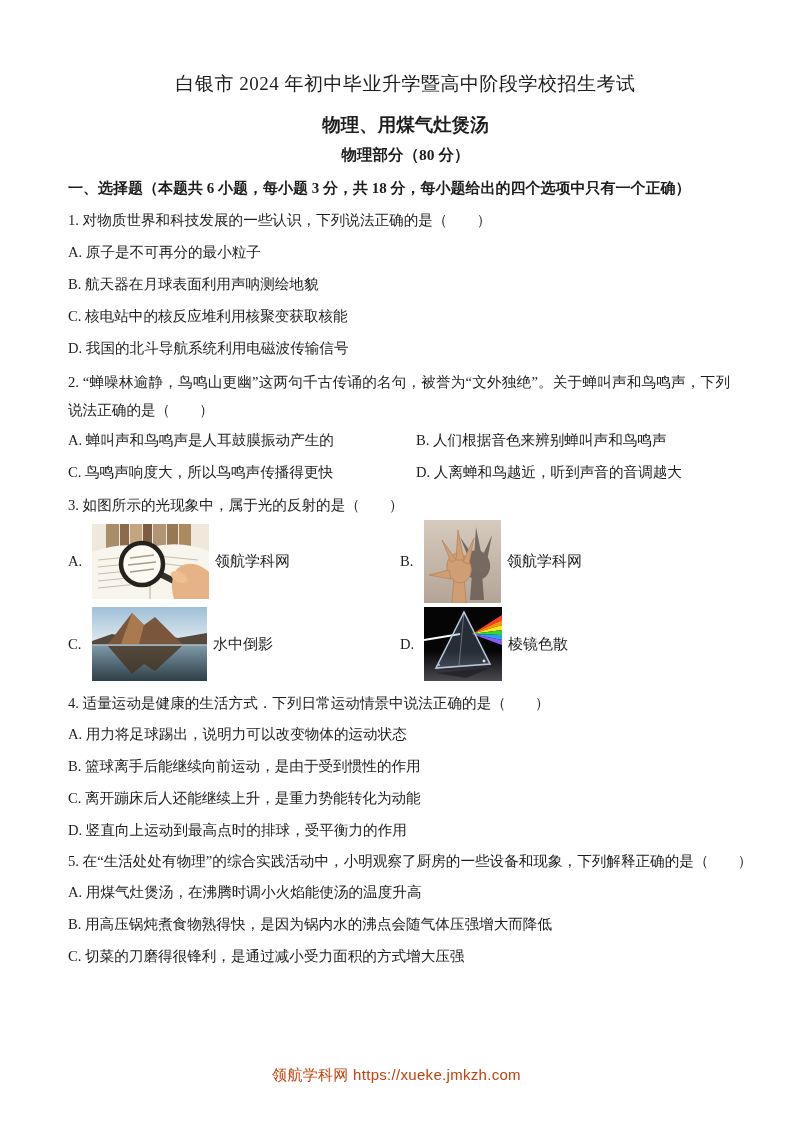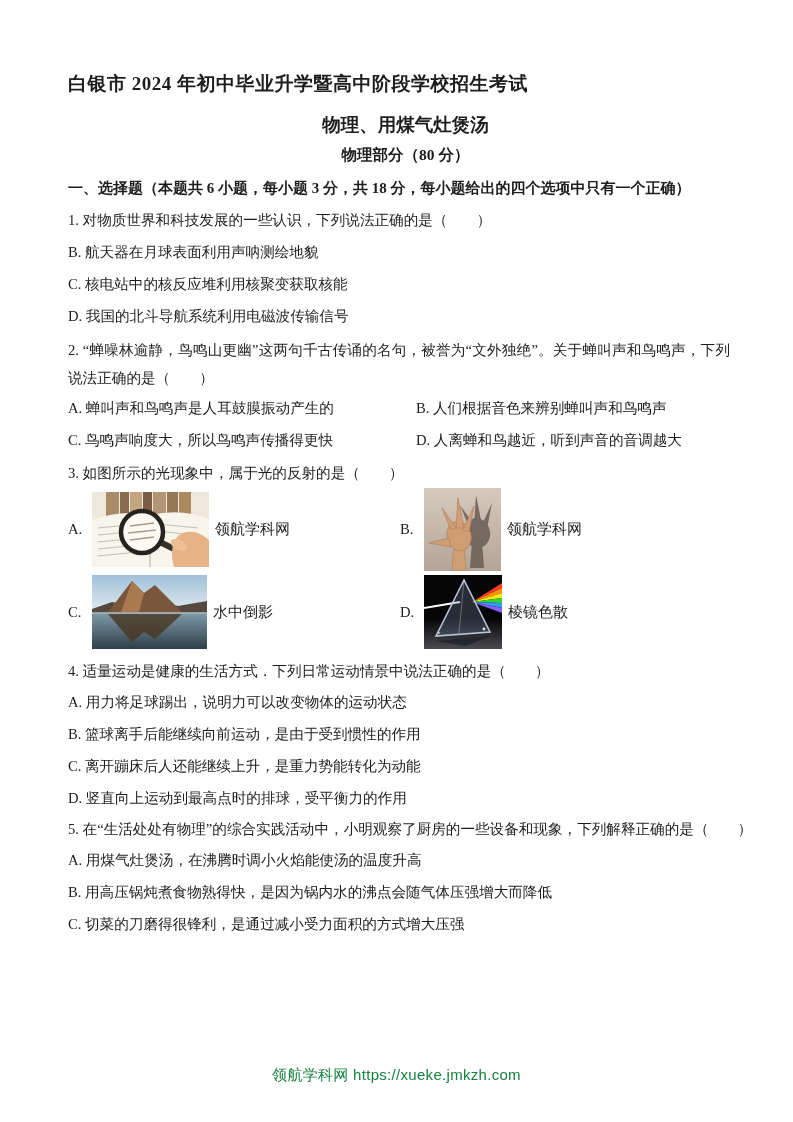--- a/index.html
+++ b/index.html
@@ -5,21 +5,21 @@
   html,body { margin:0; padding:0; background:#ffffff; }
   .page {
     position:relative; width:793px; height:1122px; margin:0 auto;
     background:#ffffff; overflow:hidden;
     font-family:"Liberation Serif","DejaVu Serif",serif;
     color:#1d1d1d;
   }
   .content { position:absolute; left:68px; top:0; width:675px; }
 
   .title {
-    margin:70px 0 0; font-size:19px; font-weight:700;
+    margin:70px 0 0; text-align:center; font-size:19px; font-weight:400;
     line-height:27px; letter-spacing:0.5px; white-space:nowrap;
   }
   .subtitle {
     margin:15px 0 0; text-align:center; font-size:18.5px; font-weight:700;
     line-height:26px;
   }
   .notice {
     margin:8px 0 0; font-weight:700; font-size:15px; line-height:31px;
     text-align:justify;
   }
@@ -48,36 +48,37 @@
 
   .fig-grid { display:grid; grid-template-columns:332px auto; }
   .fig-cell { display:flex; align-items:center; min-height:82px; }
   .fig-label { font-size:14.6px; width:24px; flex:0 0 24px; }
   .fig { display:inline-flex; line-height:0; }
   .fig-caption { font-size:15px; margin-left:6px; }
 
   .footer {
     position:absolute; left:0; right:0; top:1066px; text-align:center;
     font-family:"Liberation Sans","DejaVu Sans",sans-serif;
-    font-size:15px; color:#15803d; letter-spacing:0.3px;
+    font-size:15px; color:#c2410c; letter-spacing:0.3px;
   }
 </style>
 </head>
 <body>
 
 <div class="page">
   <div class="content">
 
     <h1 class="title">白银市 2024 年初中毕业升学暨高中阶段学校招生考试</h1>
     <h2 class="subtitle">物理、用煤气灶煲汤</h2>
     <h3 class="section-title">物理部分（80 分）</h3>
     <h4 class="part-heading">一、选择题（本题共 6 小题，每小题 3 分，共 18 分，每小题给出的四个选项中只有一个正确）</h4>
 
     <div class="q q1">
       <p class="line">1. 对物质世界和科技发展的一些认识，下列说法正确的是（　　）</p>
+      <p class="line">A. 原子是不可再分的最小粒子</p>
       <p class="line">B. 航天器在月球表面利用声呐测绘地貌</p>
       <p class="line">C. 核电站中的核反应堆利用核聚变获取核能</p>
       <p class="line">D. 我国的北斗导航系统利用电磁波传输信号</p>
     </div>
 
     <div class="q q2">
       <p class="wrapline">2. “蝉噪林逾静，鸟鸣山更幽”这两句千古传诵的名句，被誉为“文外独绝”。关于蝉叫声和鸟鸣声，下列说法正确的是（　　）</p>
       <div class="two-col">
         <p class="line">A. 蝉叫声和鸟鸣声是人耳鼓膜振动产生的</p>
         <p class="line">B. 人们根据音色来辨别蝉叫声和鸟鸣声</p>

